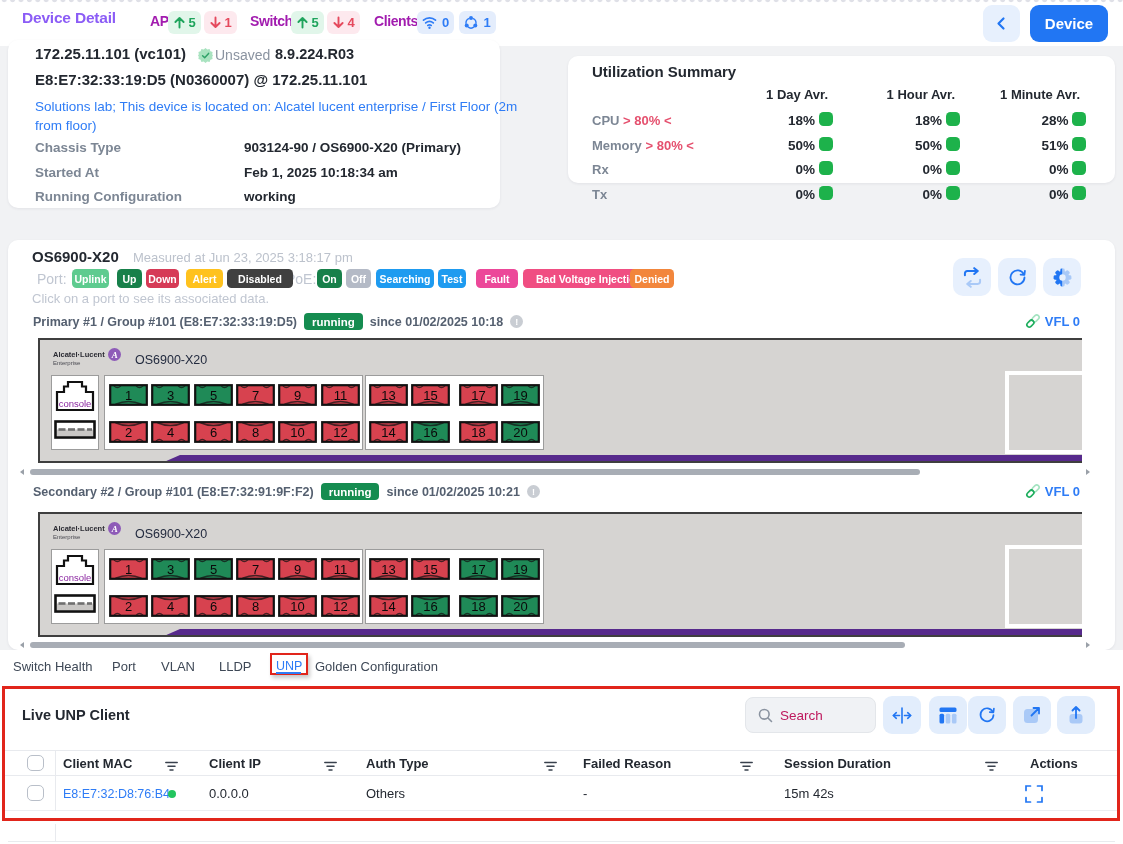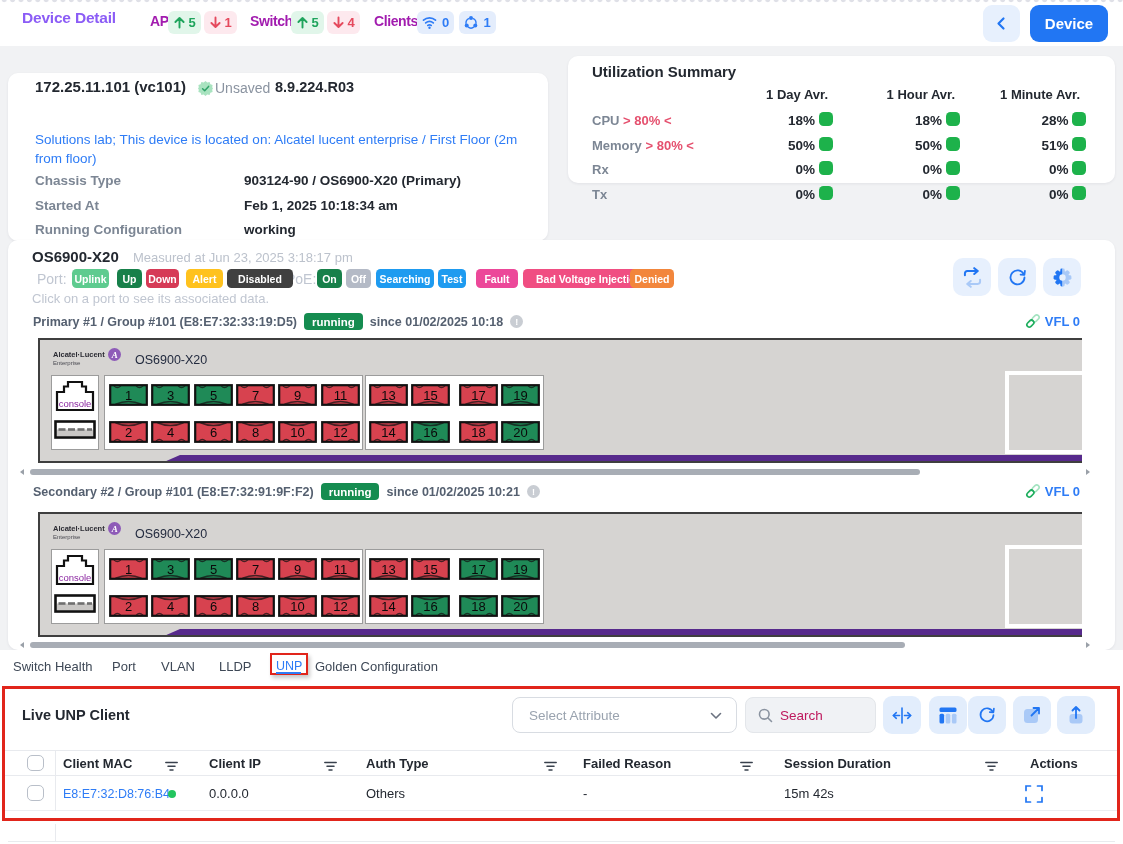--- a/index.html
+++ b/index.html
@@ -6,21 +6,21 @@
 .card{position:absolute;background:#fff;border-radius:10px;box-shadow:0 1px 3px rgba(25,33,50,0.07)}
 #hdr{position:absolute;left:0;top:0;width:1123px;height:46px;background:#fff}
 #hdr .title{position:absolute;left:22px;top:9px;letter-spacing:-0.2px;font-size:15.5px;font-weight:bold;color:#8b5cf6}
 .hlbl{position:absolute;top:13px;font-size:14px;letter-spacing:-0.4px;font-weight:bold;color:#a21caf}
 .spill{position:absolute;top:11px;height:23px;border-radius:6px;display:inline-flex;align-items:center;justify-content:center;gap:2px;font-size:13px;font-weight:bold}
 .spill.up{background:#e1f6ea;color:#1ea45c}
 .spill.dn{background:#fde9ee;color:#e5495d}
 .spill.bl{background:#e4edfc;color:#2e7cf6}
 #backbtn{position:absolute;left:983px;top:5px;width:37px;height:37px;background:#e7f0fd;border-radius:9px;display:flex;align-items:center;justify-content:center}
 #devbtn{position:absolute;left:1030px;top:5px;width:78px;height:37px;background:#2176f3;border-radius:9px;color:#fff;font-size:15px;font-weight:bold;display:flex;align-items:center;justify-content:center}
-#card1{left:8px;top:73px;width:540px;height:168px}
+#card1{left:8px;top:40px;width:492px;height:168px}
 #card1 .l1{position:absolute;left:27px;top:5px;font-size:15px;font-weight:bold;color:#232830}
 #card1 .unsaved{position:absolute;left:207px;top:7px;font-size:14px;color:#8a93a0}
 #card1 .ver{position:absolute;left:267px;top:6px;font-size:14.5px;font-weight:bold;color:#232830}
 #card1 .l2{position:absolute;left:27px;top:31px;font-size:15px;font-weight:bold;color:#232830}
 #card1 .loc{position:absolute;left:27px;top:57px;width:500px;font-size:13.5px;line-height:19px;color:#2e7cf6}
 .kv{position:absolute;font-size:13.5px;font-weight:bold}
 .kv.k{color:#7c8694}
 .kv.v{color:#232830}
 #card2{left:568px;top:56px;width:547px;height:127px}
 #card2 .t{position:absolute;left:24px;top:7px;font-size:15px;font-weight:bold;color:#232830}
@@ -119,20 +119,21 @@
   <div id="devbtn">Device</div>
 </div>
 <div class="card" id="card1">
   <div class="l1">172.25.11.101 (vc101)</div>
   <svg style="position:absolute;left:190px;top:8px" width="15" height="15" viewBox="0 0 15 15">
       <path d="M7.5 0 L9.3 1.5 L11.6 1 L12.4 3.2 L14.6 4 L14.2 6.3 L15 7.5 L14.2 8.7 L14.6 11 L12.4 11.8 L11.6 14 L9.3 13.5 L7.5 15 L5.7 13.5 L3.4 14 L2.6 11.8 L0.4 11 L0.8 8.7 L0 7.5 L0.8 6.3 L0.4 4 L2.6 3.2 L3.4 1 L5.7 1.5 Z" fill="#a9e3c0"></path>
       <path d="M4.6 7.7 L6.7 9.7 L10.6 5.4" stroke="#2fa268" stroke-width="1.5" fill="none" stroke-linecap="round" stroke-linejoin="round"></path>
     </svg>
   <div class="unsaved">Unsaved</div>
   <div class="ver">8.9.224.R03</div>
+  <div class="l2">E8:E7:32:33:19:D5 (N0360007) @ 172.25.11.101</div>
   <div class="loc">Solutions lab; This device is located on: Alcatel lucent enterprise / First Floor (2m from floor)</div>
   <div class="kv k" style="left:27px;top:100px">Chassis Type</div>
   <div class="kv v" style="left:236px;top:100px">903124-90 / OS6900-X20 (Primary)</div>
   <div class="kv k" style="left:27px;top:125px">Started At</div>
   <div class="kv v" style="left:236px;top:125px">Feb 1, 2025 10:18:34 am</div>
   <div class="kv k" style="left:27px;top:149px">Running Configuration</div>
   <div class="kv v" style="left:236px;top:149px">working</div>
 </div>
 <div class="card" id="card2">
   <div class="t">Utilization Summary</div>
@@ -710,26 +711,20 @@
   <span style="left:112px">Port</span>
   <span style="left:161px">VLAN</span>
   <span style="left:219px">LLDP</span>
   <span style="left:276px;color:#2e7cf6;font-size:12.5px;top:9px">UNP</span>
   <span style="left:315px">Golden Configuration</span>
   <div id="unpbox"></div>
   <div id="unpline"></div>
 </div>
 <div id="redbox">
   <div id="lt">Live UNP Client</div>
-  <div id="selattr">
-      <div class="ph">Select Attribute</div>
-      <svg style="position:absolute;right:14px;top:14px" width="12" height="8" viewBox="0 0 12 8">
-        <path d="M1.5 1.5 L6 6 L10.5 1.5" stroke="#6b7280" stroke-width="1.6" fill="none" stroke-linecap="round" stroke-linejoin="round"></path>
-      </svg>
-    </div>
   <div id="search">
       <svg style="position:absolute;left:12px;top:10px" width="15" height="15" viewBox="0 0 15 15">
         <circle cx="6.3" cy="6.3" r="4.8" fill="none" stroke="#8a93a0" stroke-width="1.6"></circle>
         <line x1="10" y1="10" x2="13.5" y2="13.5" stroke="#8a93a0" stroke-width="1.6" stroke-linecap="round"></line>
       </svg>
       <div class="ph">Search</div>
     </div>
   <div class="tbtn" style="left:878px">
       <svg width="20" height="17" viewBox="0 0 20 17">
         <g stroke="#2176f3" stroke-width="1.6" fill="none" stroke-linecap="round" stroke-linejoin="round">

